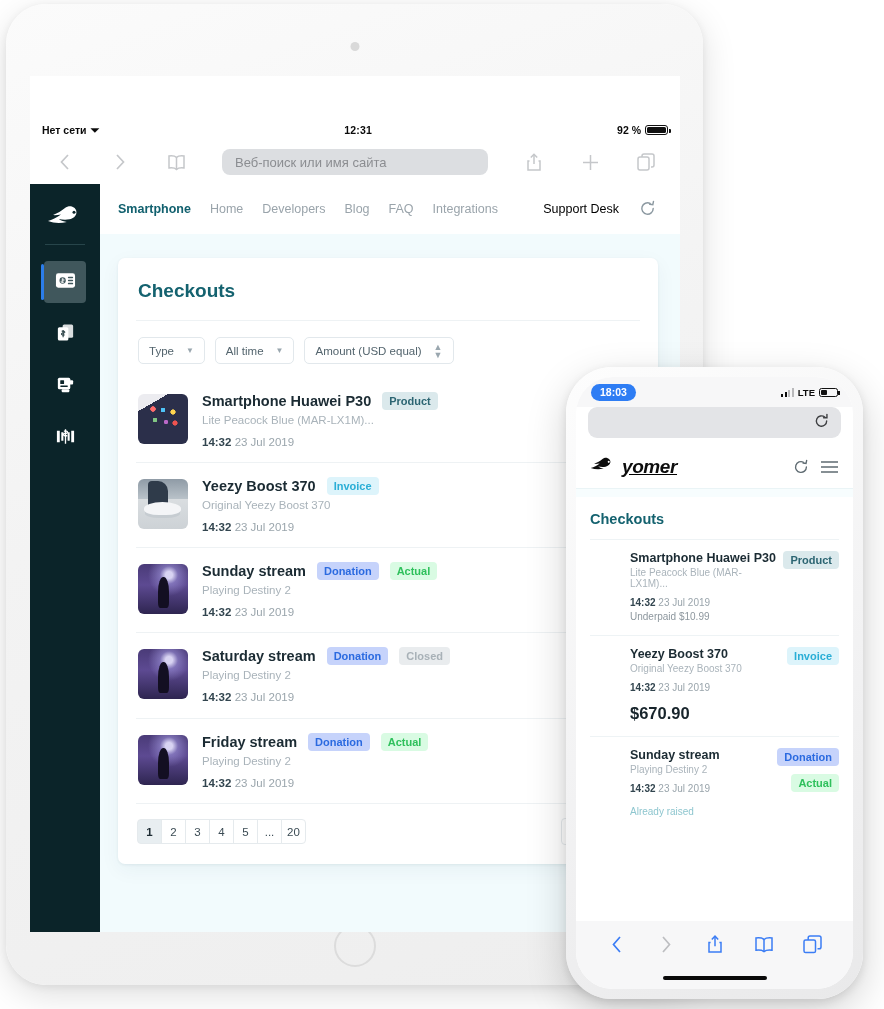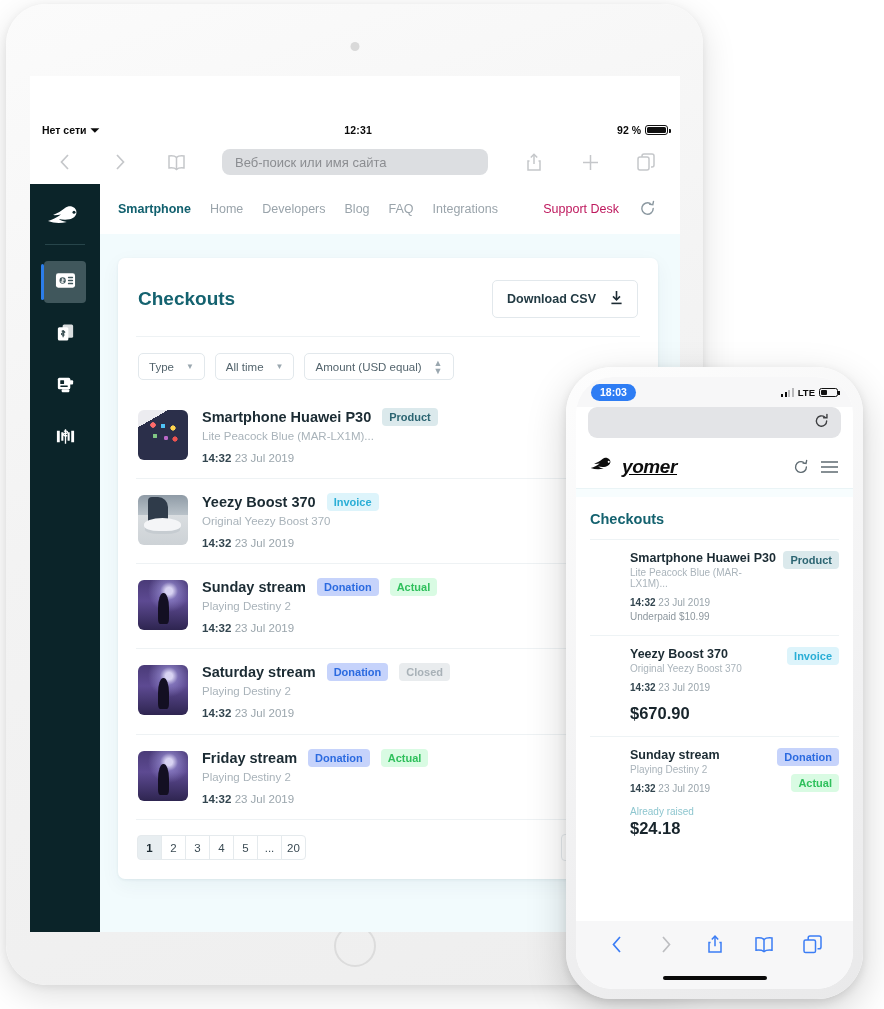--- a/index.html
+++ b/index.html
@@ -152,21 +152,21 @@
     display: flex;
     align-items: center;
     padding: 0 22px 0 18px;
     font-size: 12.5px;
     gap: 19px;
     border-bottom: 1px solid #ffffff;
   }
   .nav-link { color: #9aa4ab; }
   .nav-link.active { color: #11606e; font-weight: bold; }
   .nav-spacer { flex: 1; }
-  .support { color: #be185d; font-size: 12.5px; }
+  .support { color: #000000; font-size: 12.5px; }
   .loader-ico { width: 20px; height: 20px; color: #8c99a1; display:flex; align-items:center; }
 
   .content-area {
     flex: 1;
     background: #f2fbfd;
     padding: 24px 22px 0 18px;
     overflow: hidden;
   }
 
   .card {
@@ -559,30 +559,20 @@
                 <path d="M16.3 2.6L15.6 6l-3.3-.4" stroke-linecap="round"></path>
               </svg>
             </span>
           </div>
 
           <div class="content-area">
             <div class="card">
 
               <div class="card-head">
                 <div class="card-title">Checkouts</div>
-                <div class="dl-btn">
-                  <span>Download CSV</span>
-                  <span>
-                    <svg width="13" height="15" viewBox="0 0 13 15" fill="none" stroke="#1d2b33" stroke-width="1.6">
-                      <path d="M6.5 1v8.5"></path>
-                        <path d="M3 6.4l3.5 3.4L10 6.4"></path>
-                        <path d="M1.4 13.4h10.2"></path>
-                    </svg>
-                  </span>
-                </div>
               </div>
 
               <div class="filters">
                 <div class="pill">
                   <span>Type</span>
                   <span class="caret">▼</span>
                 </div>
                 <div class="pill">
                   <span>All time</span>
                   <span class="caret">▼</span>
@@ -828,21 +818,20 @@
                   <b>14:32</b>
                   <span>23 Jul 2019</span>
                 </div>
               </div>
               <div class="ph-badges">
                 <span class="badge b-donation">Donation</span>
                 <span class="badge b-actual">Actual</span>
               </div>
             </div>
             <div class="ph-amount-lead">Already raised</div>
-            <div class="ph-amount tight">$24.18</div>
           </div>
 
         </div>
       </div>
 
       <div class="ph-toolbar">
         <div class="ph-tb-btn">
           <svg width="12" height="19" viewBox="0 0 12 19" fill="none" stroke="currentColor" stroke-width="1.7">
               <path d="M9 2L2.5 9.5 9 17"></path>
             </svg>

